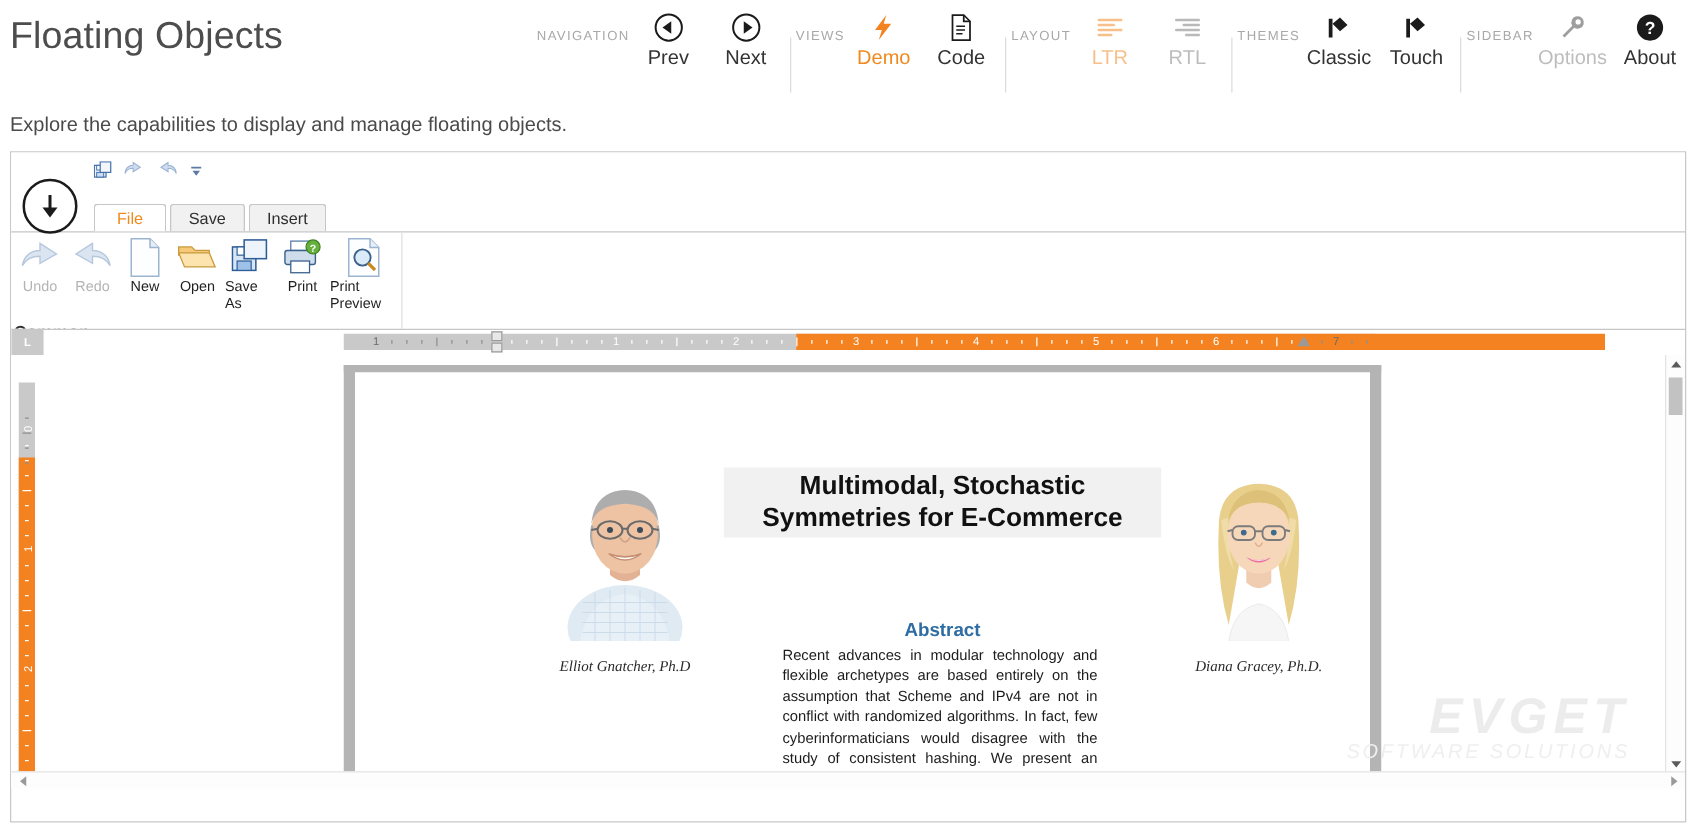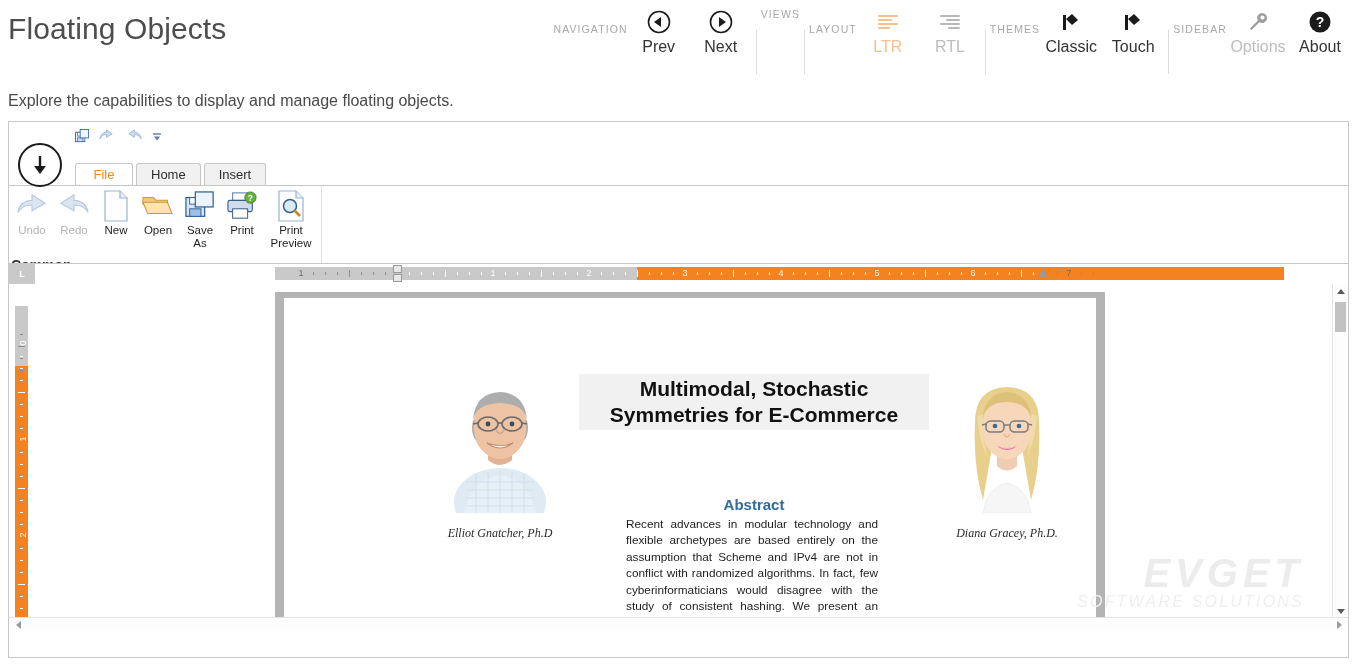--- a/index.html
+++ b/index.html
@@ -152,21 +152,20 @@
     width: 42px;
     display: flex; flex-direction: column; align-items: center;
     cursor: pointer;
     padding: 0 1px;
   }
   .rb.wide { width: 56px; }
   .rb-ico { height: 34px; display: flex; align-items: center; justify-content: center; }
   .rb-lbl {
     font-size: 11.5px;
     color: #1f1f1f;
-    text-align: center;
     line-height: 12.5px;
     margin-top: 1px;
   }
   .rb.disabled .rb-lbl { color: #b4b4b4; }
   .group-title {
     text-align: left;
     font-size: 14px;
     font-weight: bold;
     color: #333;
     padding-top: 2px;
@@ -457,20 +456,42 @@
           </div>
           <div class="tb-label">Next</div>
         </div>
       </div>
     </div>
 
     <div class="tb-sep" style="margin-top:22px"></div>
 
     <div class="tb-group">
       <div class="tb-group-title">VIEWS</div>
+      <div class="tb-items">
+        <div class="tb-btn accent">
+          <div class="tb-icon">
+            <svg width="22" height="24" viewBox="0 0 22 24">
+                <polygon points="13,2 4,14 9.5,14 7,22 17,9 11,9" fill="#f58220"></polygon>
+              </svg>
+          </div>
+          <div class="tb-label">Demo</div>
+        </div>
+        <div class="tb-btn">
+          <div class="tb-icon">
+            <svg width="20" height="24" viewBox="0 0 20 24">
+                <path d="M3 2 h9 l5 5 v15 h-14 z" fill="#fff" stroke="#1b1b1b" stroke-width="1.4"></path>
+                <path d="M12 2 v5 h5" fill="none" stroke="#1b1b1b" stroke-width="1.4"></path>
+                <line x1="6" y1="11" x2="13" y2="11" stroke="#1b1b1b" stroke-width="1.2"></line>
+                <line x1="6" y1="14" x2="13" y2="14" stroke="#1b1b1b" stroke-width="1.2"></line>
+                <line x1="6" y1="17" x2="11" y2="17" stroke="#1b1b1b" stroke-width="1.2"></line>
+              </svg>
+          </div>
+          <div class="tb-label">Code</div>
+        </div>
+      </div>
     </div>
 
     <div class="tb-sep" style="margin-top:22px"></div>
 
     <div class="tb-group">
       <div class="tb-group-title">LAYOUT</div>
       <div class="tb-items">
         <div class="tb-btn">
           <div class="tb-icon">
             <svg width="24" height="20" viewBox="0 0 24 20">
@@ -588,21 +609,21 @@
         <svg width="12" height="12" viewBox="0 0 12 12">
             <line x1="2" y1="3" x2="10" y2="3" stroke="#5b7ba6" stroke-width="1.4"></line>
             <polygon points="3,5.5 9,5.5 6,9.5" fill="#5b7ba6"></polygon>
           </svg>
       </div>
     </div>
   </div>
 
   <div class="ribbon-tabs">
     <div class="rtab active">File</div>
-    <div class="rtab">Home</div>
+    <div class="rtab">Save</div>
     <div class="rtab">Insert</div>
   </div>
 
   <div class="ribbon-body">
     <div class="ribbon-group">
       <div class="ribbon-buttons">
         <div class="rb disabled">
           <div class="rb-ico">
             <svg width="32" height="28" viewBox="0 0 34 28">
                 <path d="M17 8 C8 8 3 14 2 21 C5.5 14.5 10.5 13 17 13 L17 19 L31 11 L17 2 Z" fill="#dbe5f1" stroke="#b7c8dd" stroke-width="1.2"></path>

